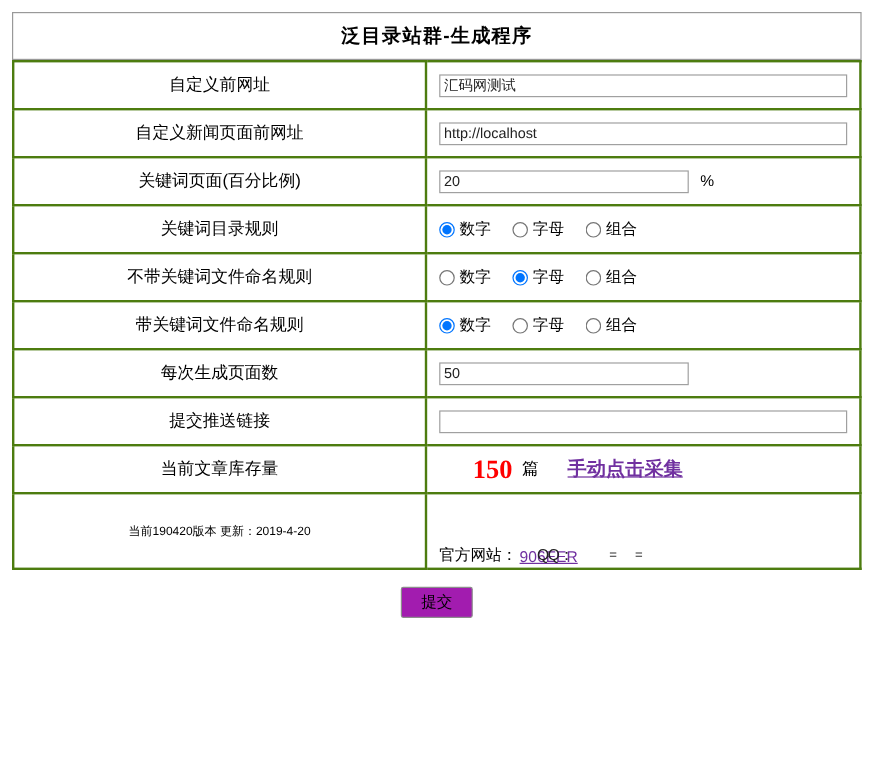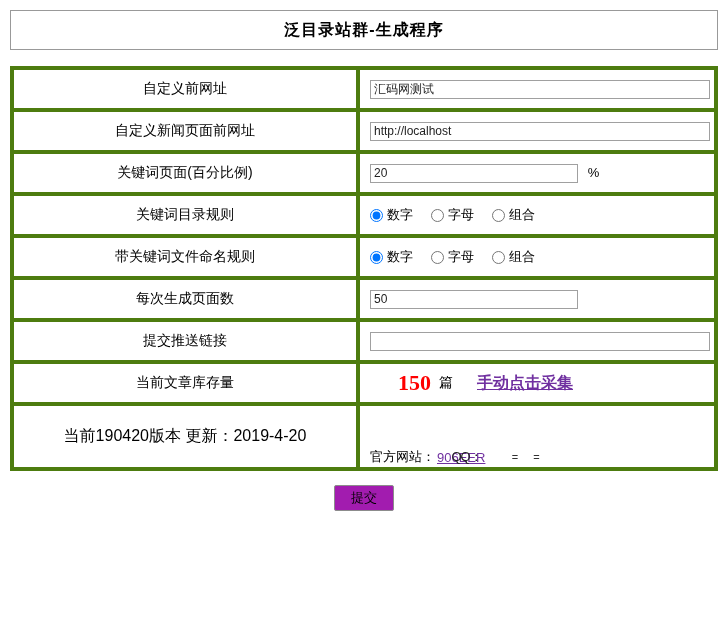--- a/index.html
+++ b/index.html
@@ -20,35 +20,34 @@
     box-sizing: border-box;
     padding: 10px 10px 0 10px;
   }
   
   .title-box {
     border: 1px solid #999999;
     height: 38px;
     display: flex;
     align-items: center;
     justify-content: center;
-    margin-bottom: 16px;
   }
   .title-text {
     font-size: 16px;
     font-weight: bold;
     letter-spacing: 1px;
   }
   
   table.form-table {
     border-collapse: collapse;
     width: 708px;
     table-layout: fixed;
   }
   table.form-table td {
-    border: 4px solid #4d7c0f;
+    border: 2px solid #4d7c0f;
     height: 36px;
     vertical-align: middle;
   }
   td.label-cell {
     width: 340px;
     text-align: center;
     font-size: 14px;
     color: #000;
   }
   td.value-cell {
@@ -110,21 +109,21 @@
     color: #7030a0;
     text-decoration: underline;
     font-size: 16px;
     font-weight: bold;
     margin-left: 16px;
     cursor: pointer;
   }
   
   td.version-label {
     text-align: center;
-    font-size: 16px;
+    font-size: 10px;
   }
   .site-line {
     display: flex;
     align-items: center;
     font-size: 13px;
     gap: 2px;
     overflow: hidden;
     white-space: nowrap;
     margin-top: 41px;
   }
@@ -215,20 +214,39 @@
               <span>字母</span>
             </label>
             <label class="radio-item">
               <input type="radio" name="dirrule" style="">
               <span>组合</span>
             </label>
           </div>
         </td>
       </tr>
 
+      <tr>
+        <td class="label-cell">不带关键词文件命名规则</td>
+        <td class="value-cell">
+          <div class="radio-group">
+            <label class="radio-item">
+              <input type="radio" name="nokeyrule" style="">
+              <span>数字</span>
+            </label>
+            <label class="radio-item">
+              <input type="radio" name="nokeyrule" checked="" style="">
+              <span>字母</span>
+            </label>
+            <label class="radio-item">
+              <input type="radio" name="nokeyrule" style="">
+              <span>组合</span>
+            </label>
+          </div>
+        </td>
+      </tr>
 
       <tr>
         <td class="label-cell">带关键词文件命名规则</td>
         <td class="value-cell">
           <div class="radio-group">
             <label class="radio-item">
               <input type="radio" name="keyrule" checked="" style="">
               <span>数字</span>
             </label>
             <label class="radio-item">

